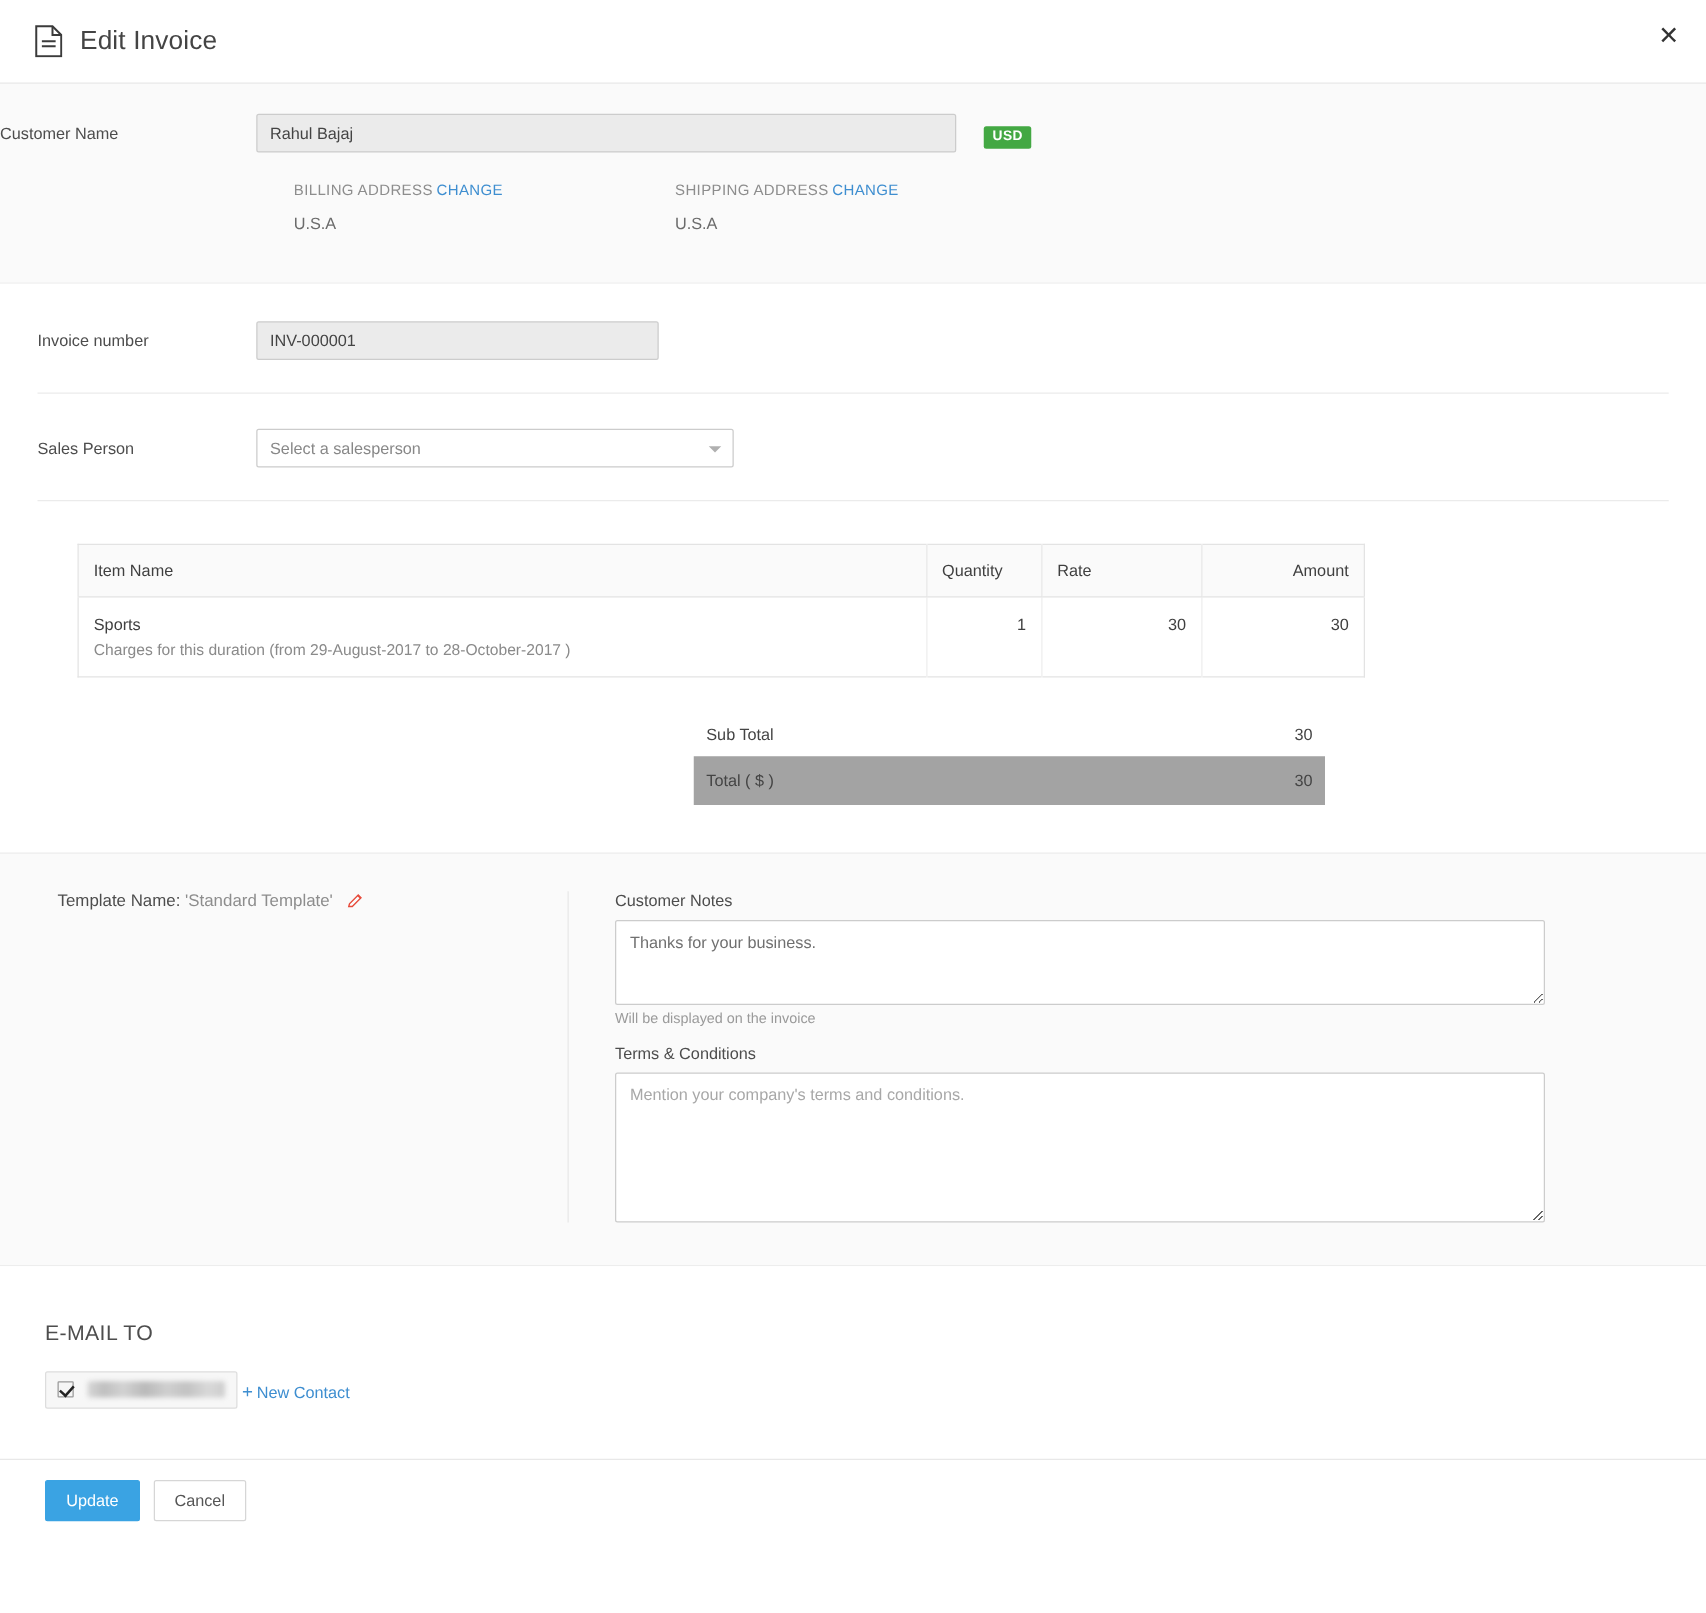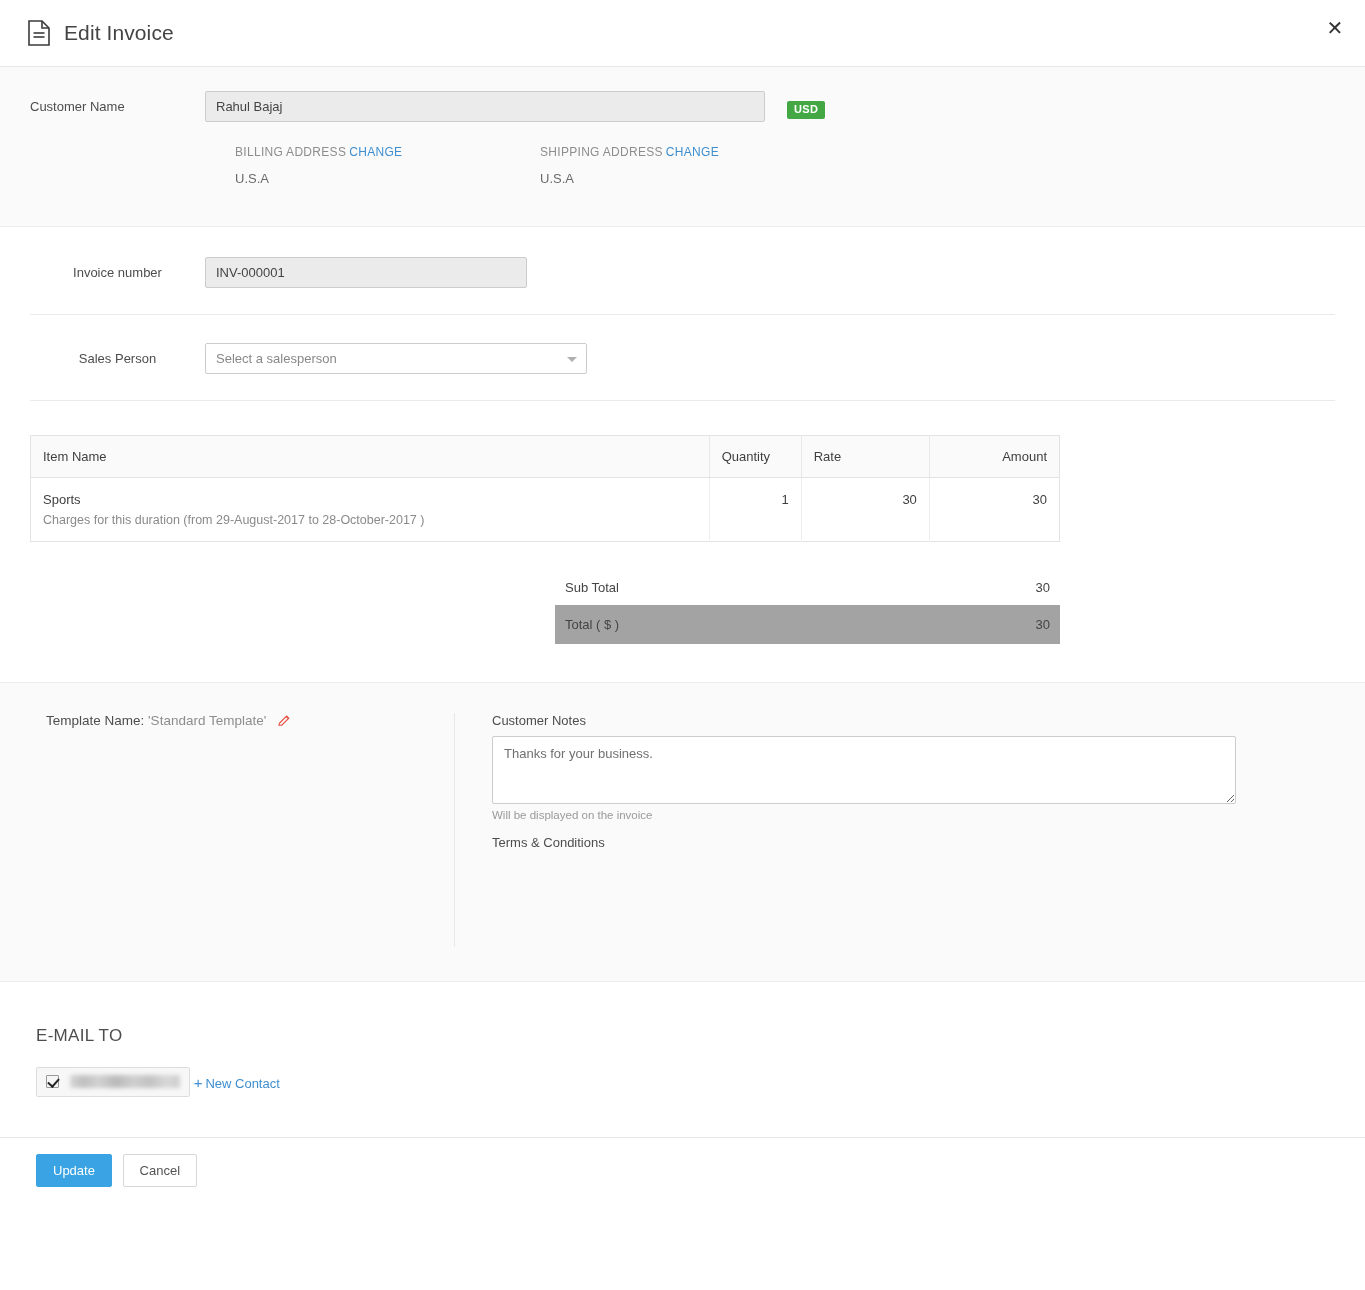--- a/index.html
+++ b/index.html
@@ -54,21 +54,20 @@
   
   .customer-band {
     background: #fafafa;
     border-bottom: 1px solid #ededed;
     padding: 24px 0 32px 0;
     min-height: 160px;
   }
   .row { display: flex; align-items: flex-start; }
   .field-label {
     width: 205px;
-    padding-left: 30px;
     font-size: 13px;
     color: #4d4d4d;
     line-height: 32px;
   }
   .inp {
     height: 31px;
     border: 1px solid #cccccc;
     background: #ebebeb;
     border-radius: 2px;
     font-size: 13px;
@@ -107,21 +106,21 @@
   .addr-change {
     color: #3e8ed0;
     cursor: pointer;
     margin-left: 3px;
   }
   .addr-val { font-size: 13px; color: #6b6b6b; }
 
   
   .form-area { padding: 30px 0 0 0; background: #fff; }
   .inp-sm { width: 322px; }
-  .field-label-sm { width: 205px; padding-left: 30px; line-height: 31px; font-size: 13px; color: #4d4d4d; text-align: center; }
+  .field-label-sm { width: 205px; padding-left: 30px; line-height: 31px; font-size: 13px; color: #4d4d4d; }
   .mb18 { margin-bottom: 16px; }
 
   .terms-label {
     margin-left: 30px;
     font-size: 13px;
     color: #4d4d4d;
     line-height: 31px;
     width: 82px;
   }
   .select {
@@ -184,20 +183,21 @@
     border-top: 5px solid #b0b0b0;
   }
 
   
   .items-wrap { margin: 34px 30px 0 30px; }
   table.items {
     width: 1030px;
     border-collapse: collapse;
     border: 1px solid #e3e3e3;
     table-layout: fixed;
+    margin-left: 32px;
   }
   table.items th {
     background: #fafafa;
     font-size: 13px;
     font-weight: normal;
     color: #3f3f3f;
     text-align: left;
     padding: 13px 12px;
     border-right: 1px solid #e8e8e8;
     border-bottom: 1px solid #e3e3e3;
@@ -466,20 +466,21 @@
           <line x1="9.2" y1="2.5" x2="11.4" y2="4.7" stroke="#e74c3c" stroke-width="1.1"></line>
         </svg>
       </span>
     </div>
   </div>
   <div class="notes-col">
     <div class="notes-lbl">Customer Notes</div>
     <textarea class="note note-1" style="">Thanks for your business.</textarea>
     <div class="help">Will be displayed on the invoice</div>
     <div class="notes-lbl">Terms &amp; Conditions</div>
+    <textarea class="note note-2" placeholder="Mention your company's terms and conditions." style=""></textarea>
   </div>
 </div>
 
 <div class="email-band">
   <div class="email-lbl">E-MAIL TO</div>
   <div class="contact-chip">
     <span class="chk"></span>
     <span class="email-redacted"></span>
   </div>
   <div class="new-contact">

